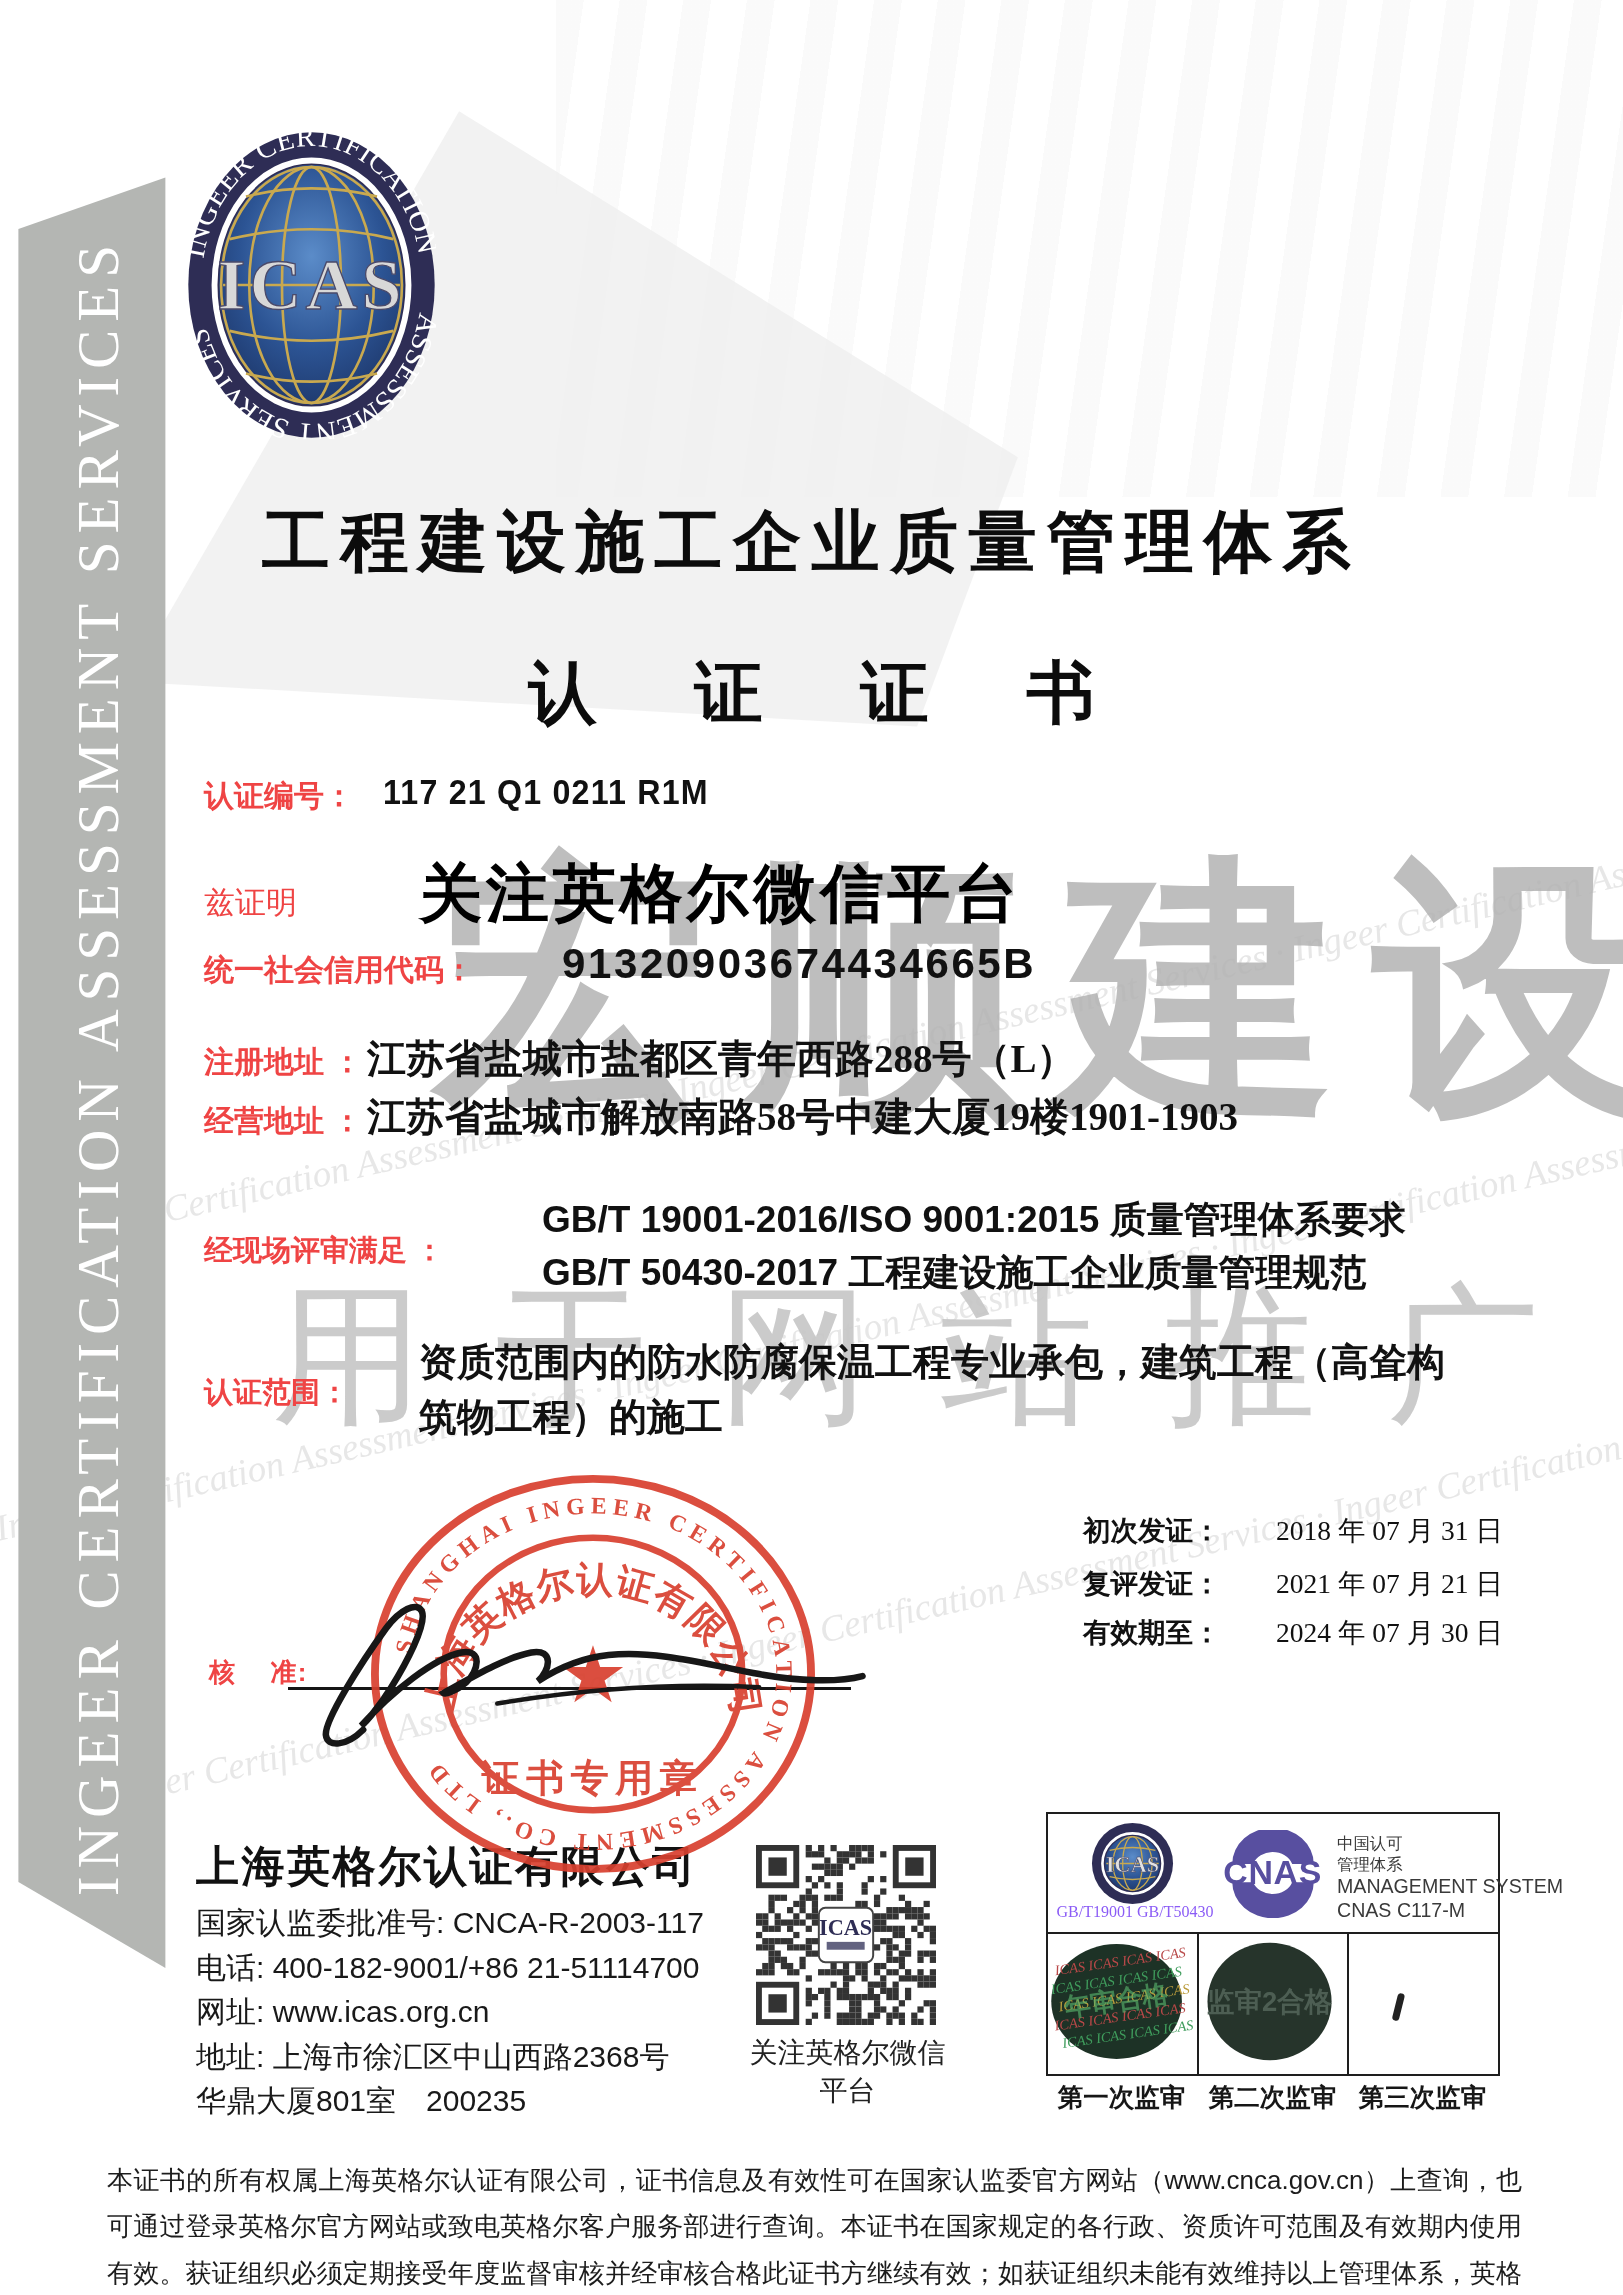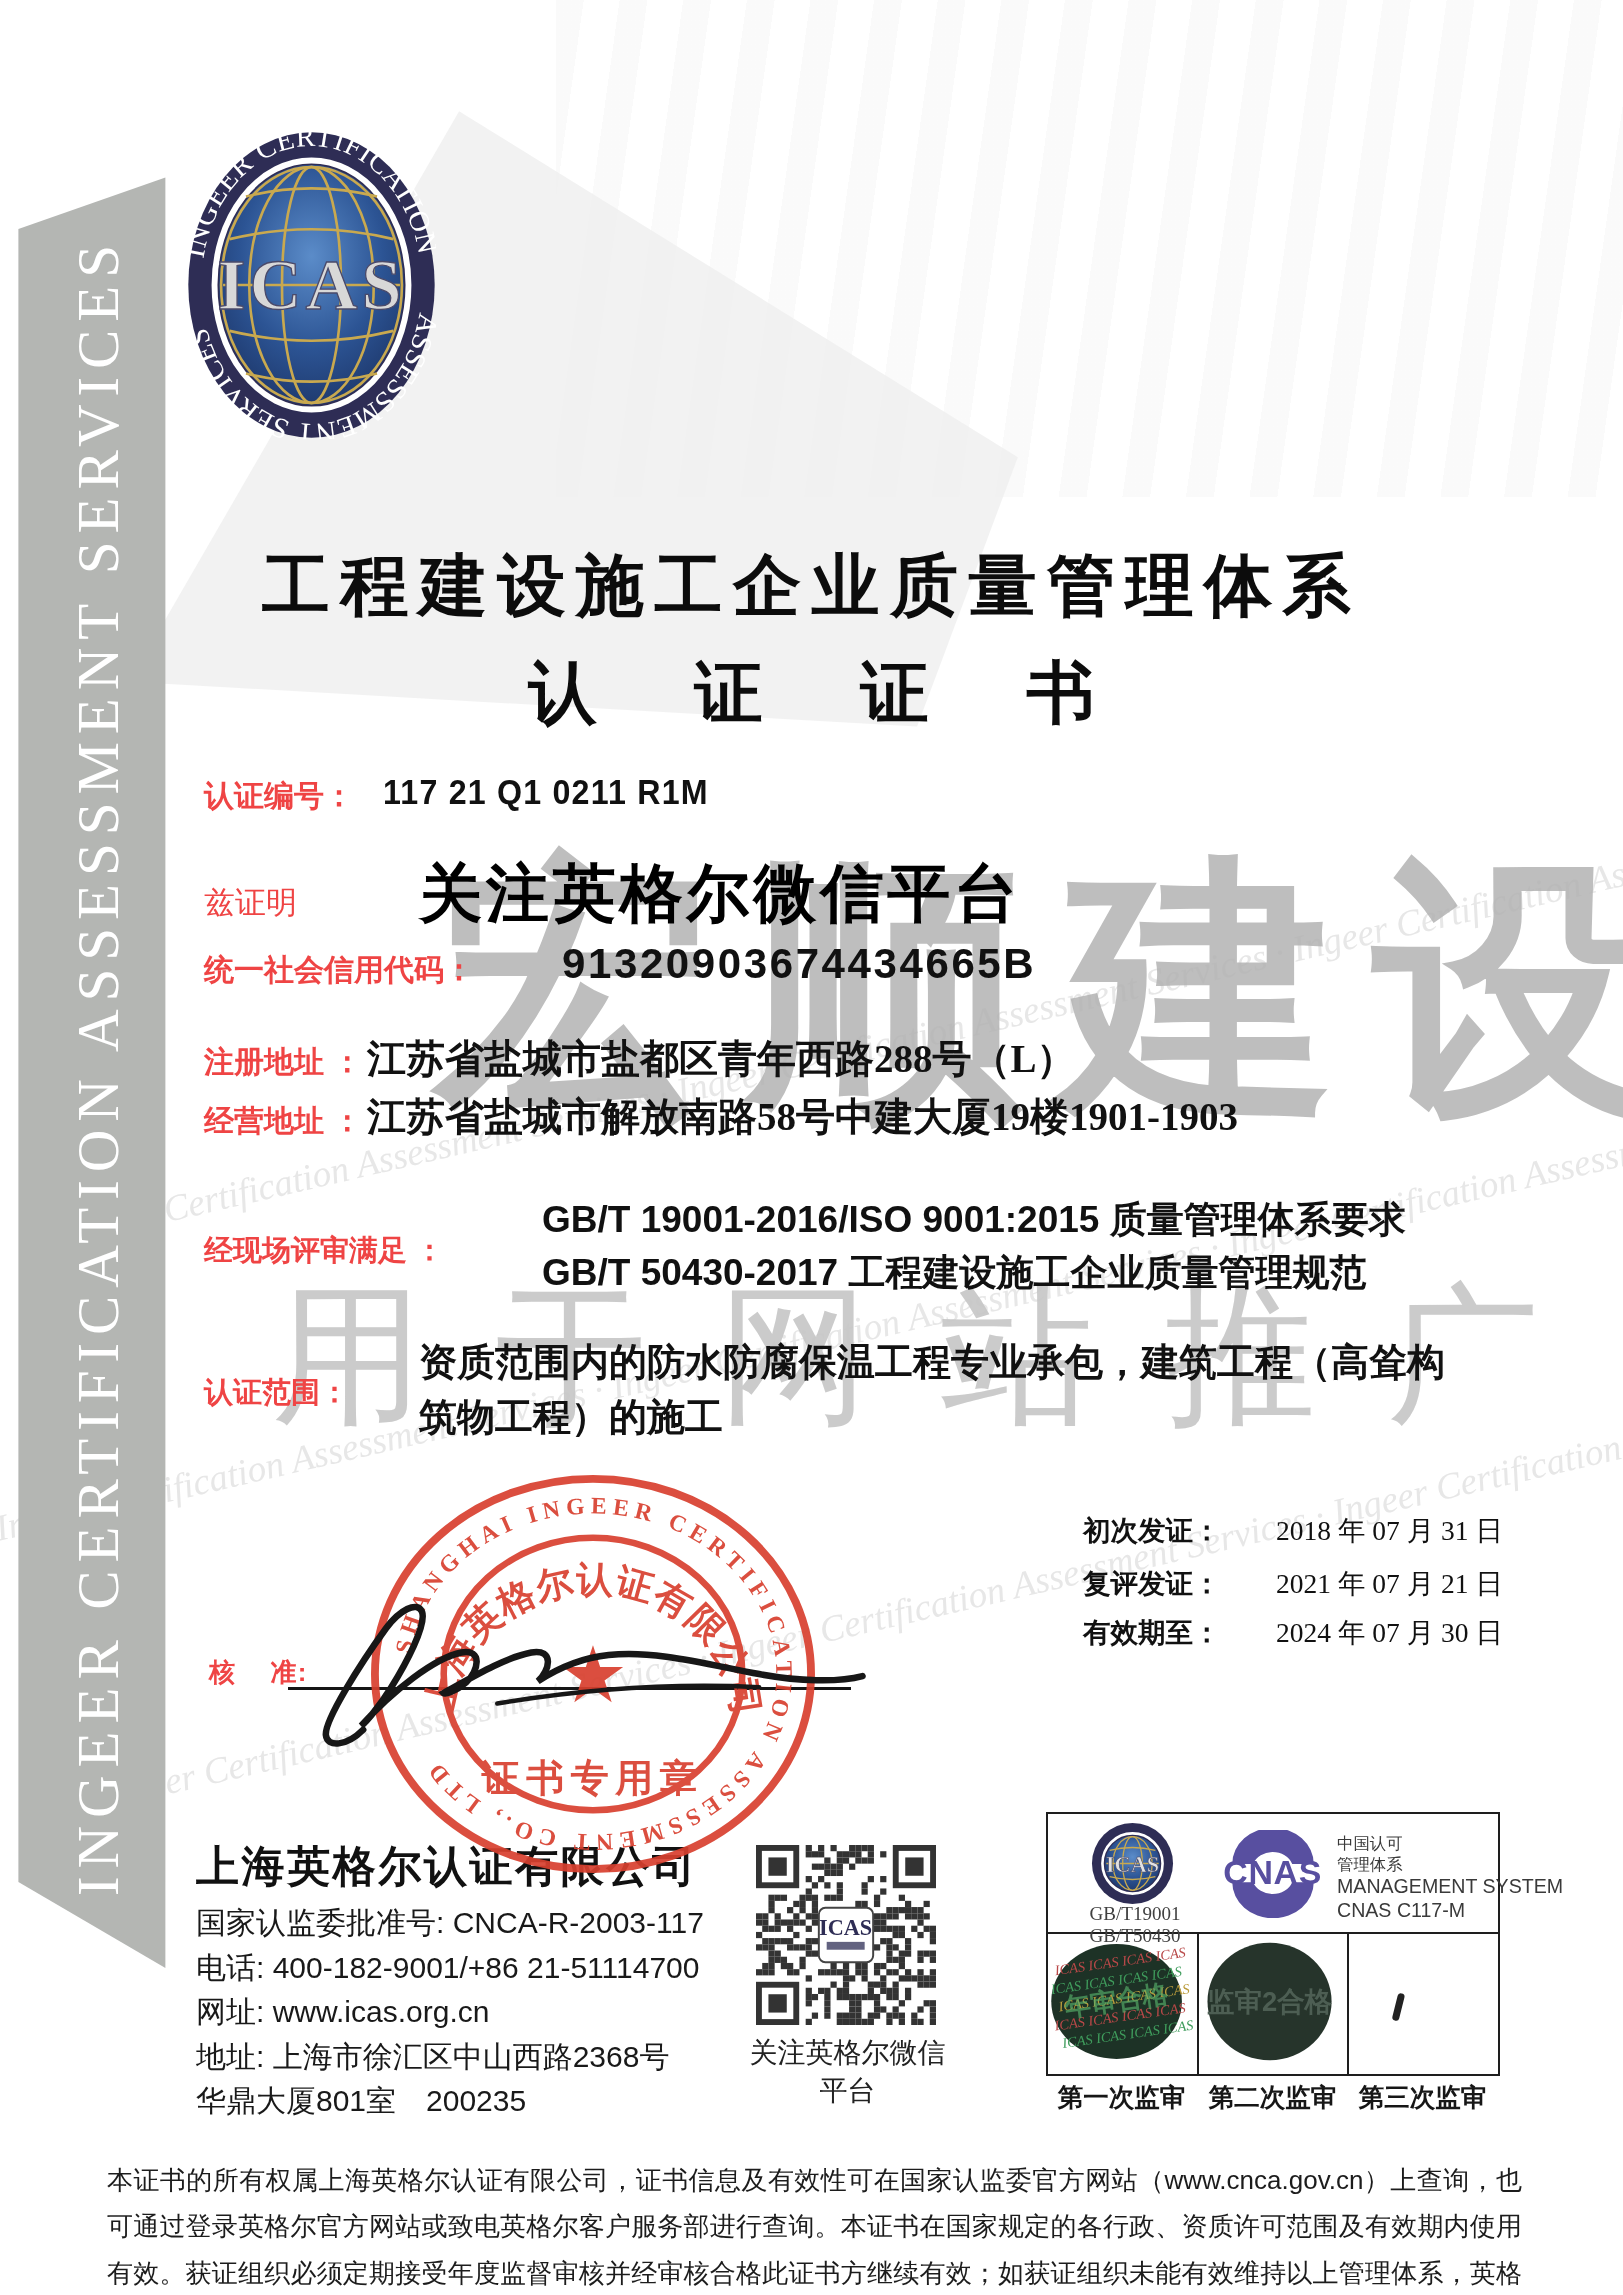--- a/index.html
+++ b/index.html
@@ -21,21 +21,21 @@
   #wm-big{left:435px;top:808px;font-size:275px;letter-spacing:38px;color:#b3b3b3;
     font-weight:bold;font-family:"Liberation Sans",sans-serif;opacity:.85;}
   #wm-mid{left:272px;top:1255px;font-size:152px;letter-spacing:71px;color:#c6c6c6;
     font-family:"Liberation Sans",sans-serif;opacity:.9;}
   .wm-script{font-family:"Liberation Serif",serif;font-style:italic;font-size:37px;
     color:#e7e7e7;transform:rotate(-13deg);width:1702px;}
   
   .z3{z-index:3;}
   .label{font-weight:bold;color:#ef4444;}
   .serifv{font-family:"Liberation Serif",serif;}
-  #title1{left:0;top:541px;width:1623px;text-align:center;font-size:68px;font-weight:bold;
+  #title1{left:0;top:497px;width:1623px;text-align:center;font-size:68px;font-weight:bold;
     letter-spacing:10.5px;color:#0c0c0c;}
   #title2{left:0;top:648px;width:1623px;text-align:center;font-size:68px;font-weight:bold;
     letter-spacing:98px;text-indent:98px;color:#0c0c0c;}
   #certno{left:204px;top:776px;font-size:30px;font-weight:bold;}
   #certno-val{left:383px;top:772px;font-size:35px;letter-spacing:1.3px;font-weight:bold;
     transform:scaleX(.92);transform-origin:left;}
   #certify-label{left:204px;top:882px;font-size:31px;font-weight:normal;}
   #company{left:419px;top:851px;font-size:63px;font-weight:bold;letter-spacing:3.9px;color:#000;}
   #credit-label{left:204px;top:950px;font-size:30px;font-weight:bold;}
   #credit-val{left:562px;top:940px;font-size:42px;font-weight:bold;letter-spacing:2.6px;}
@@ -54,22 +54,22 @@
   #approve{left:209px;top:1655px;font-size:26px;font-weight:bold;letter-spacing:1.3px;}
   #sig-line{left:288px;top:1687px;width:563px;height:2.6px;background:#151515;z-index:3;}
   #stamp{left:367px;top:1471px;z-index:4;opacity:.92;}
   #signature{left:301px;top:1566px;z-index:5;}
   #issuer-name{left:196px;top:1838px;font-size:43px;font-weight:bold;letter-spacing:2.6px;}
   .issuer-line{left:196px;font-size:30px;color:#191919;}
   #qr{left:756px;top:1845px;z-index:3;}
   #qr-caption{left:736px;top:2034px;width:223px;text-align:center;font-size:28px;color:#222;}
   #acc-box{left:1046px;top:1812px;width:450px;height:118px;border:2.6px solid #1e1e1e;z-index:3;}
   #icas-small{left:1080px;top:1821px;z-index:4;}
-  #icas-caption{left:1053px;top:1903px;width:164px;text-align:center;font-size:19px;
-    font-family:"Liberation Serif",serif;color:#404040;z-index:4;}
+  #icas-caption{left:1053px;top:1903px;width:164px;text-align:center;font-size:16px;
+    font-family:"Liberation Serif",serif;color:#8b5cf6;z-index:4;}
   #cnas-logo{left:1219px;top:1830px;z-index:4;}
   #cnas-text{left:1337px;top:1833px;z-index:4;color:#3a3a3a;line-height:1.25;}
   #cnas-text .s{font-size:16.4px;}
   #cnas-text .m{font-size:19.6px;}
   #stamps-table{left:1046px;top:1932px;width:450px;height:140px;z-index:3;display:flex;
     border:2.6px solid #1e1e1e;}
   .stamp-cell{flex:1;border-right:2.6px solid #1e1e1e;position:relative;}
   .stamp-cell:last-child{border-right:none;}
   .surv-label{top:2080px;width:151px;text-align:center;font-size:25.5px;font-weight:bold;
     color:#161616;z-index:3;}

